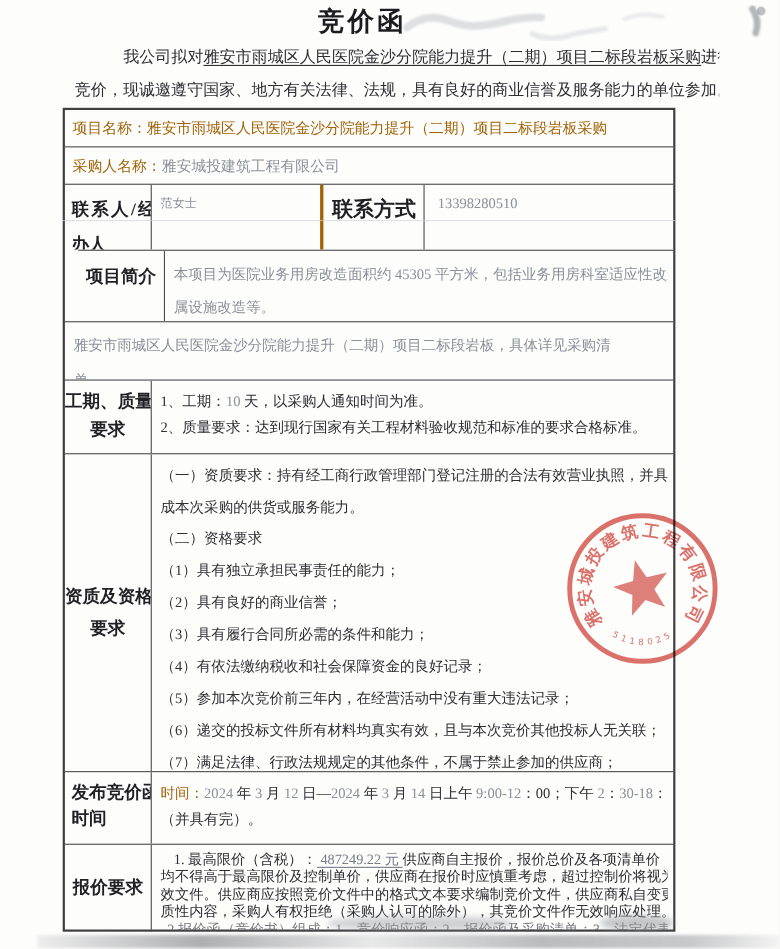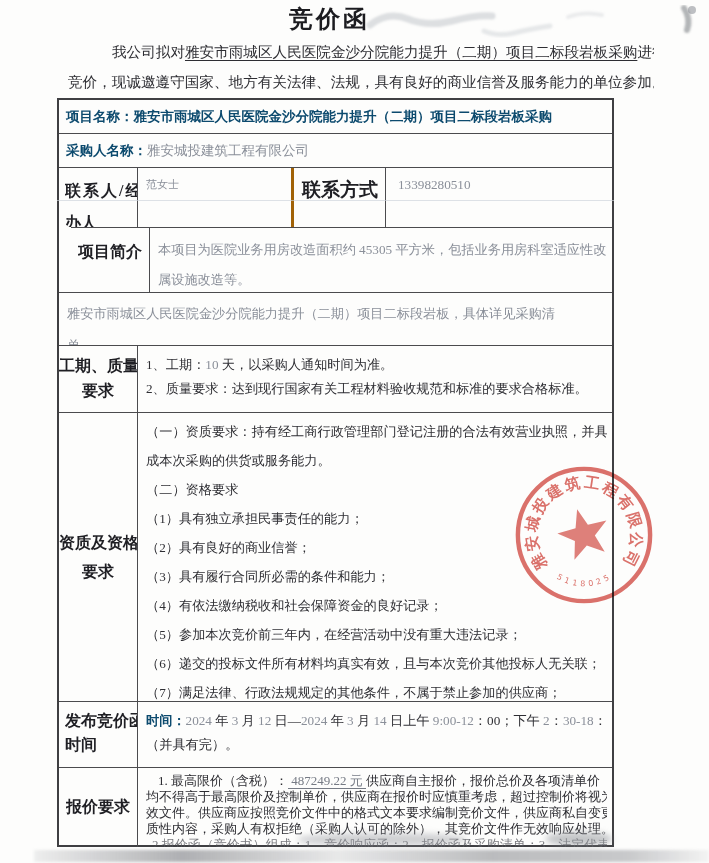--- a/index.html
+++ b/index.html
@@ -7,21 +7,21 @@
         font-family:"Liberation Serif","DejaVu Serif",serif;color:#2e2e33;}
   
   .title{position:absolute;left:289px;top:3px;font-size:24px;font-weight:bold;
          letter-spacing:3px;color:#1c1c20;}
   
   .intro{position:absolute;left:68px;top:38px;width:586px;font-size:14.6px;color:#2e2e33;}
   .intro .tline{line-height:29.5px;white-space:nowrap;overflow:hidden;}
   .intro .tline:first-child{text-indent:44px;}
   
   .seg-p{color:#2e2e33;}
-  .seg-b{color:#0c4a6e;font-weight:bold;}
+  .seg-b{color:#a16207;font-weight:normal;}
   .seg-f{color:#8a8f99;}
   .seg-fu{color:#767b85;text-decoration:underline;text-underline-offset:3px;}
   .seg-pu{color:#2e2e33;text-decoration:underline;text-underline-offset:3px;text-decoration-thickness:1px;}
   .seg-x{color:#54555b;opacity:.78;}
   
   .btable{position:absolute;left:57px;top:98px;width:557px;height:749px;
           border:2px solid #3f3f42;box-sizing:border-box;}
   .row{display:flex;border-top:1px solid #4b4b4e;box-sizing:border-box;overflow:hidden;}
   .row:first-child{border-top:none;}
   .r1{height:33px;} .r2{height:34px;} .r3{height:60px;} .r4{height:65px;margin-left:12px;}

